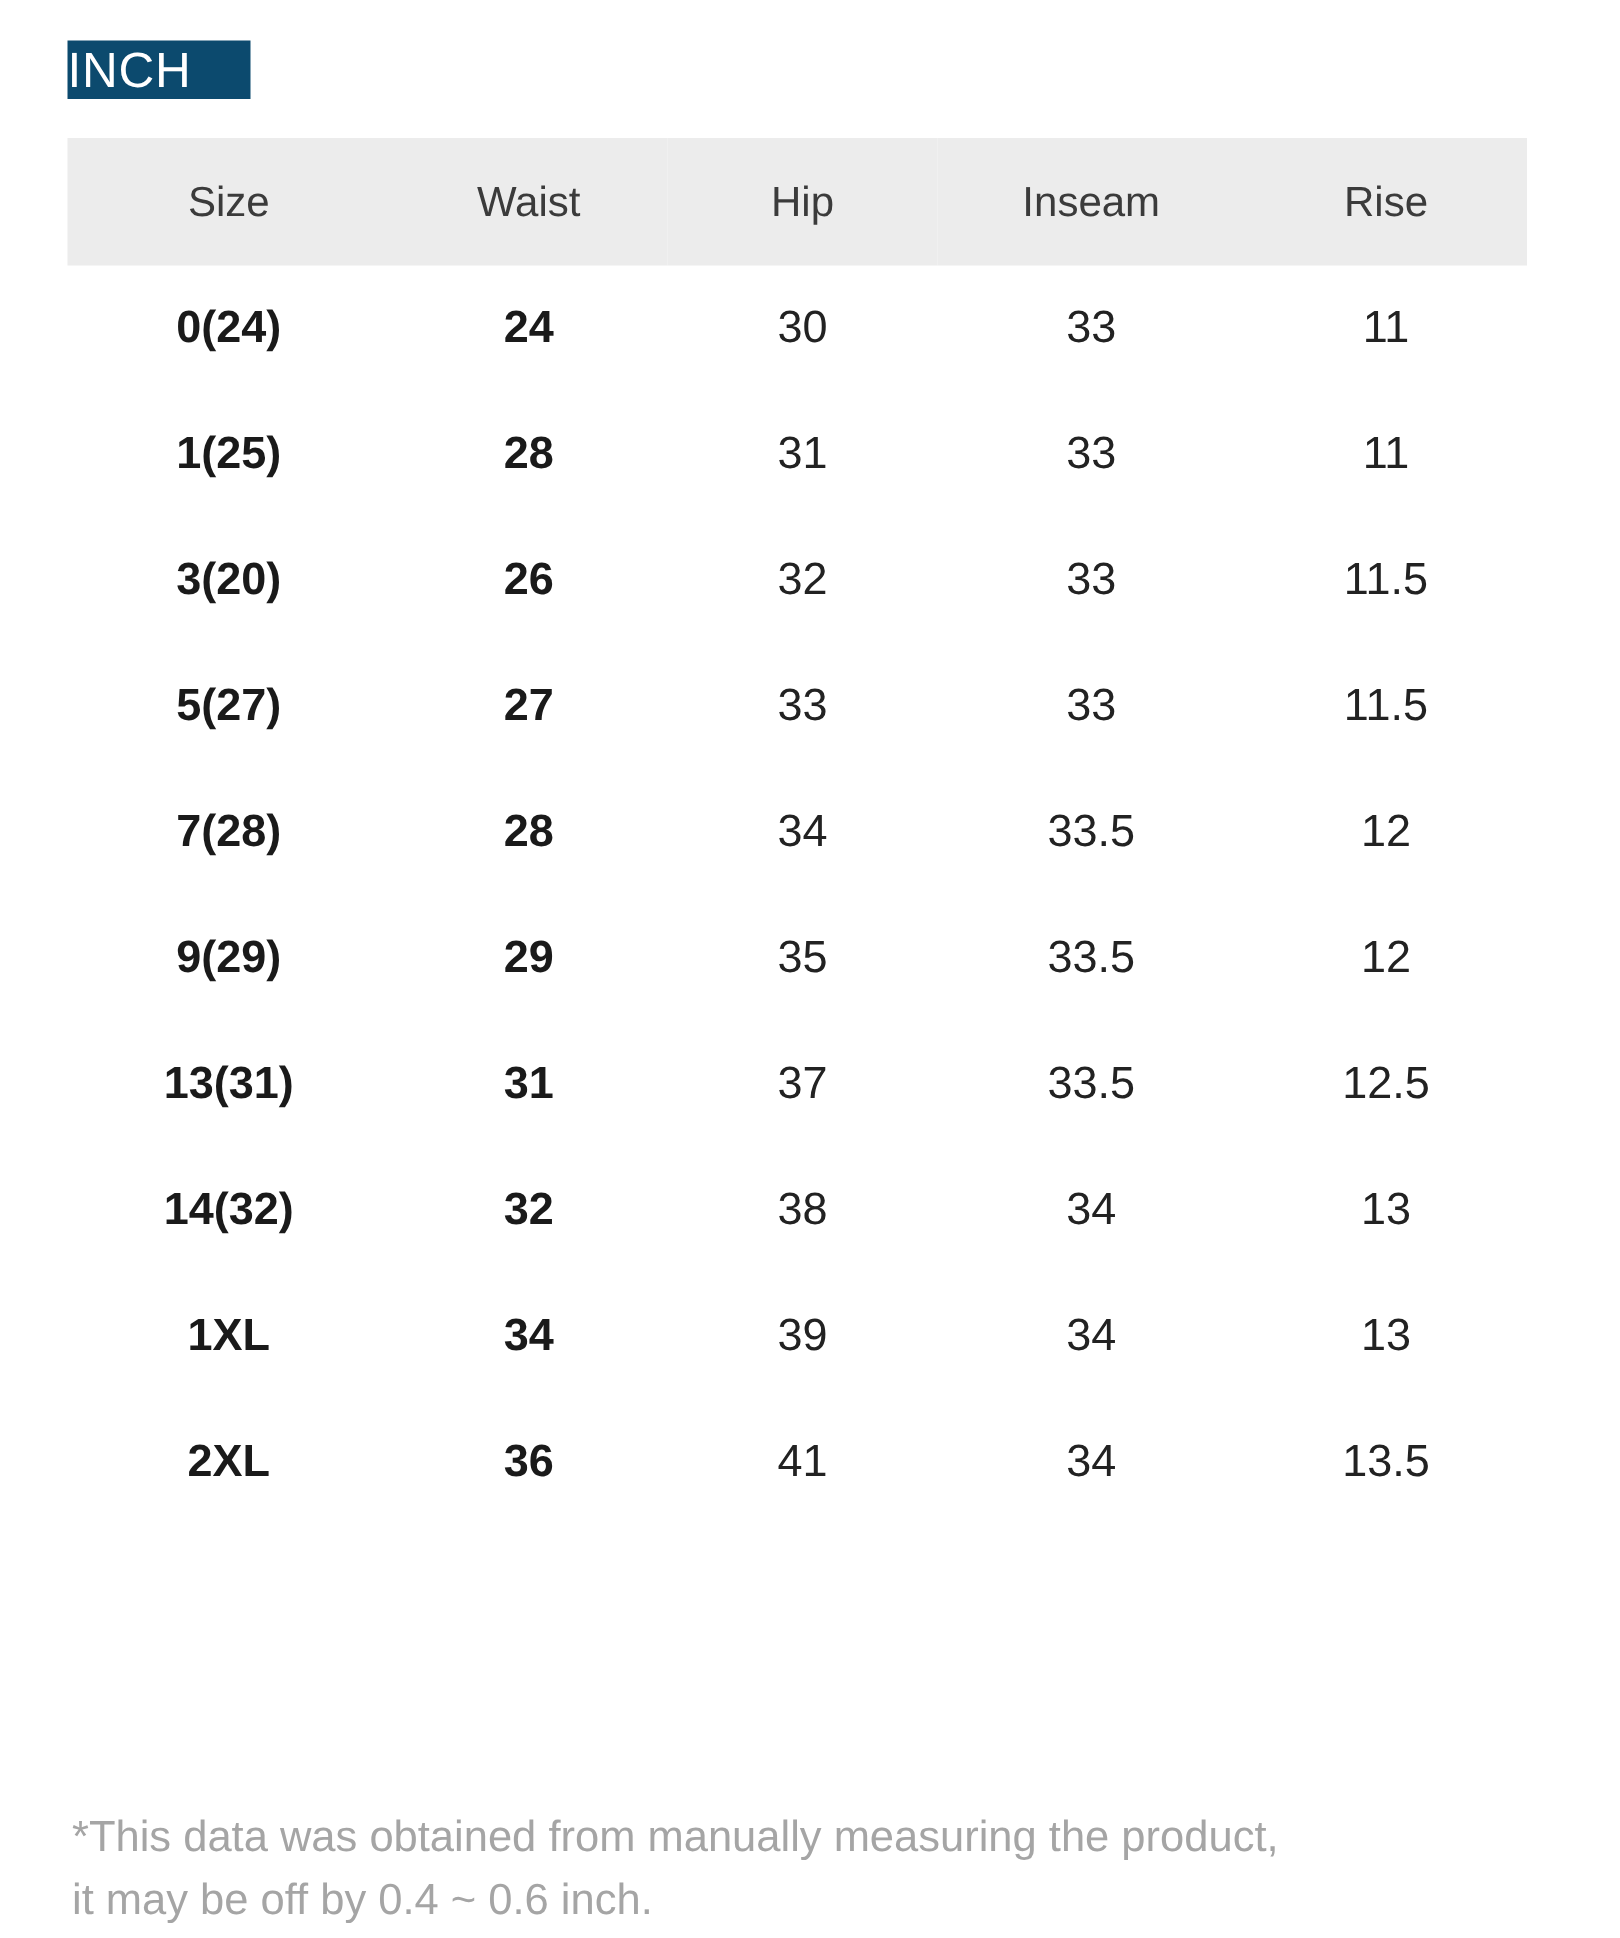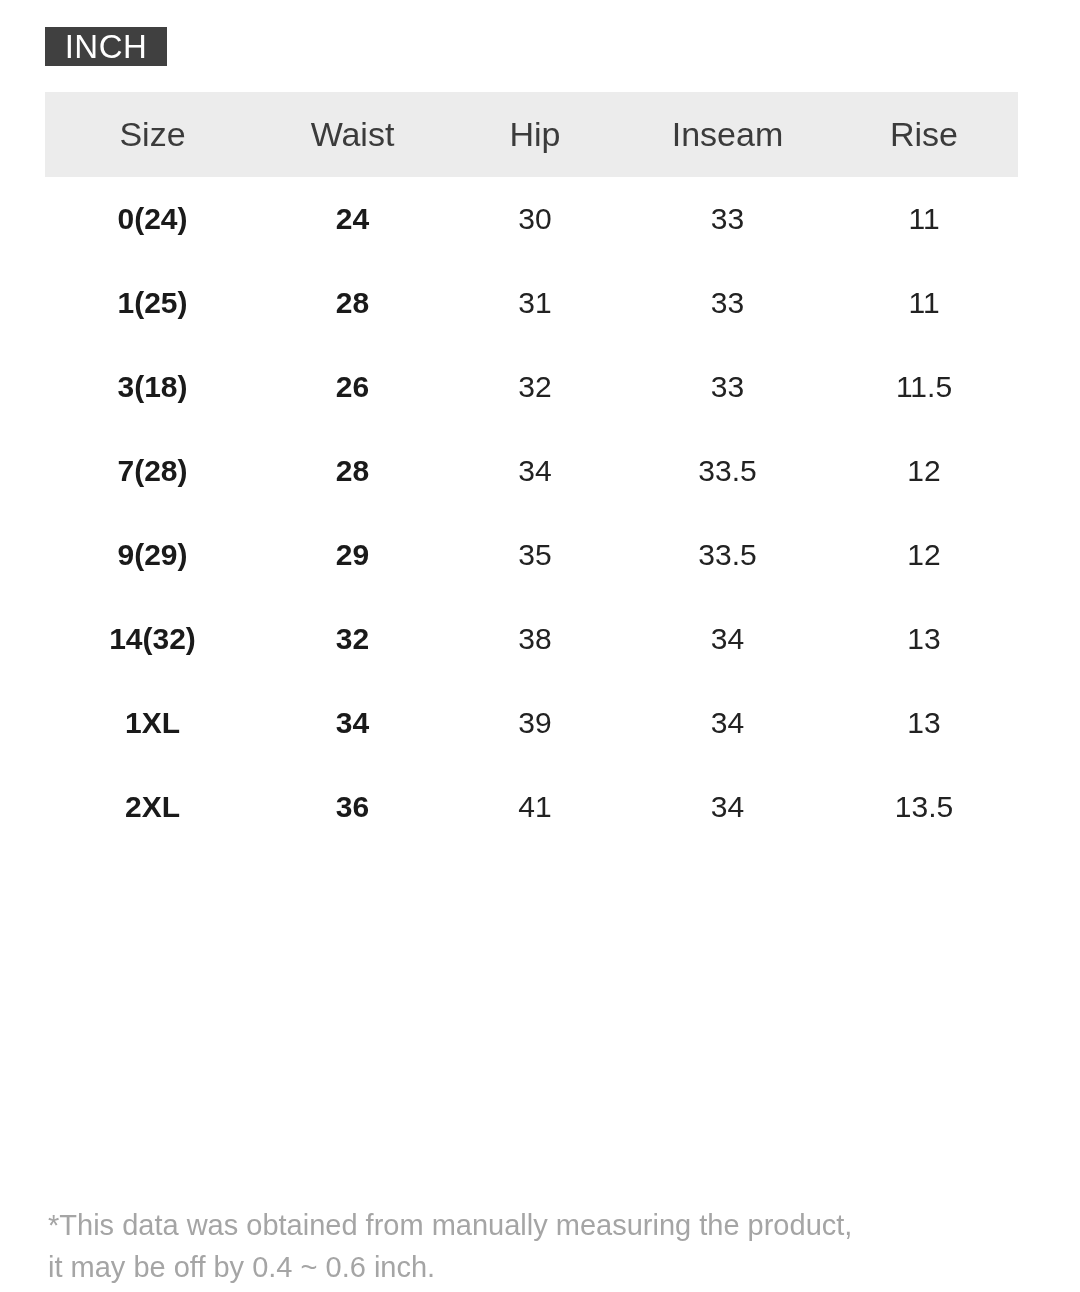--- a/index.html
+++ b/index.html
@@ -16,44 +16,44 @@
     overflow: hidden;
   }
 
   
   .unit-badge {
     position: absolute;
     left: 45px;
     top: 27px;
     width: 122px;
     height: 39px;
-    background: #404040;
+    background: #0c4a6e;
     color: #ffffff;
     font-size: 33px;
     line-height: 39px;
-    text-align: center;
+    text-align: left;
     letter-spacing: 0.5px;
     box-sizing: border-box;
   }
 
   
   .size-table {
     position: absolute;
     left: 45px;
     top: 92px;
     width: 973px;
     border-collapse: collapse;
     table-layout: fixed;
   }
   .size-table thead tr {
     background: #ececec;
   }
   .size-table th {
     height: 85px;
-    font-size: 34px;
+    font-size: 28px;
     font-weight: normal;
     color: #3b3b3b;
     text-align: center;
     vertical-align: middle;
     padding: 0;
     border: none;
   }
   .size-table td {
     height: 84px;
     font-size: 30px;
@@ -121,39 +121,53 @@
         <td class="col-rise">11</td>
       </tr>
       <tr>
         <td class="col-size">1(25)</td>
         <td class="col-waist">28</td>
         <td class="col-hip">31</td>
         <td class="col-inseam">33</td>
         <td class="col-rise">11</td>
       </tr>
       <tr>
-        <td class="col-size">3(18)</td>
+        <td class="col-size">3(20)</td>
         <td class="col-waist">26</td>
         <td class="col-hip">32</td>
+        <td class="col-inseam">33</td>
+        <td class="col-rise">11.5</td>
+      </tr>
+      <tr>
+        <td class="col-size">5(27)</td>
+        <td class="col-waist">27</td>
+        <td class="col-hip">33</td>
         <td class="col-inseam">33</td>
         <td class="col-rise">11.5</td>
       </tr>
       <tr>
         <td class="col-size">7(28)</td>
         <td class="col-waist">28</td>
         <td class="col-hip">34</td>
         <td class="col-inseam">33.5</td>
         <td class="col-rise">12</td>
       </tr>
       <tr>
         <td class="col-size">9(29)</td>
         <td class="col-waist">29</td>
         <td class="col-hip">35</td>
         <td class="col-inseam">33.5</td>
         <td class="col-rise">12</td>
+      </tr>
+      <tr>
+        <td class="col-size">13(31)</td>
+        <td class="col-waist">31</td>
+        <td class="col-hip">37</td>
+        <td class="col-inseam">33.5</td>
+        <td class="col-rise">12.5</td>
       </tr>
       <tr>
         <td class="col-size">14(32)</td>
         <td class="col-waist">32</td>
         <td class="col-hip">38</td>
         <td class="col-inseam">34</td>
         <td class="col-rise">13</td>
       </tr>
       <tr>
         <td class="col-size">1XL</td>

